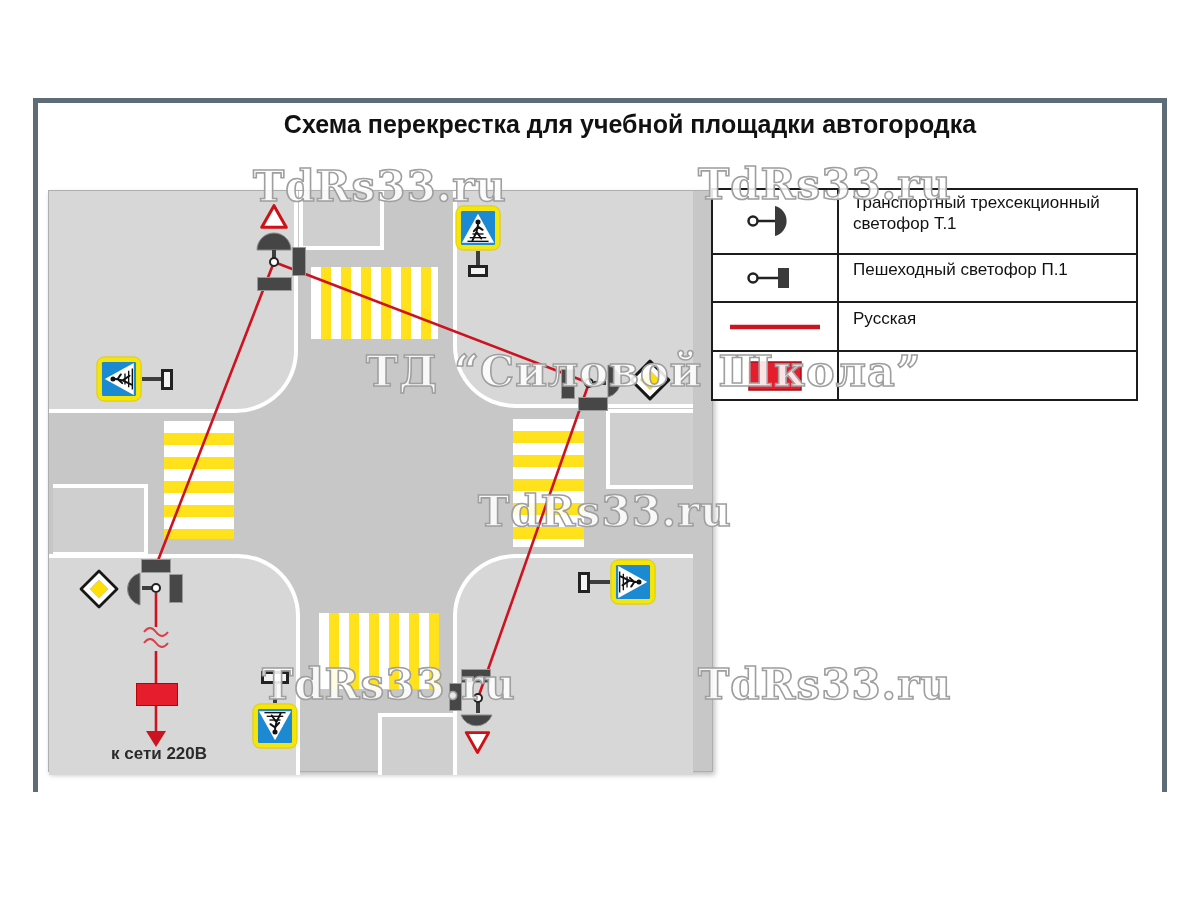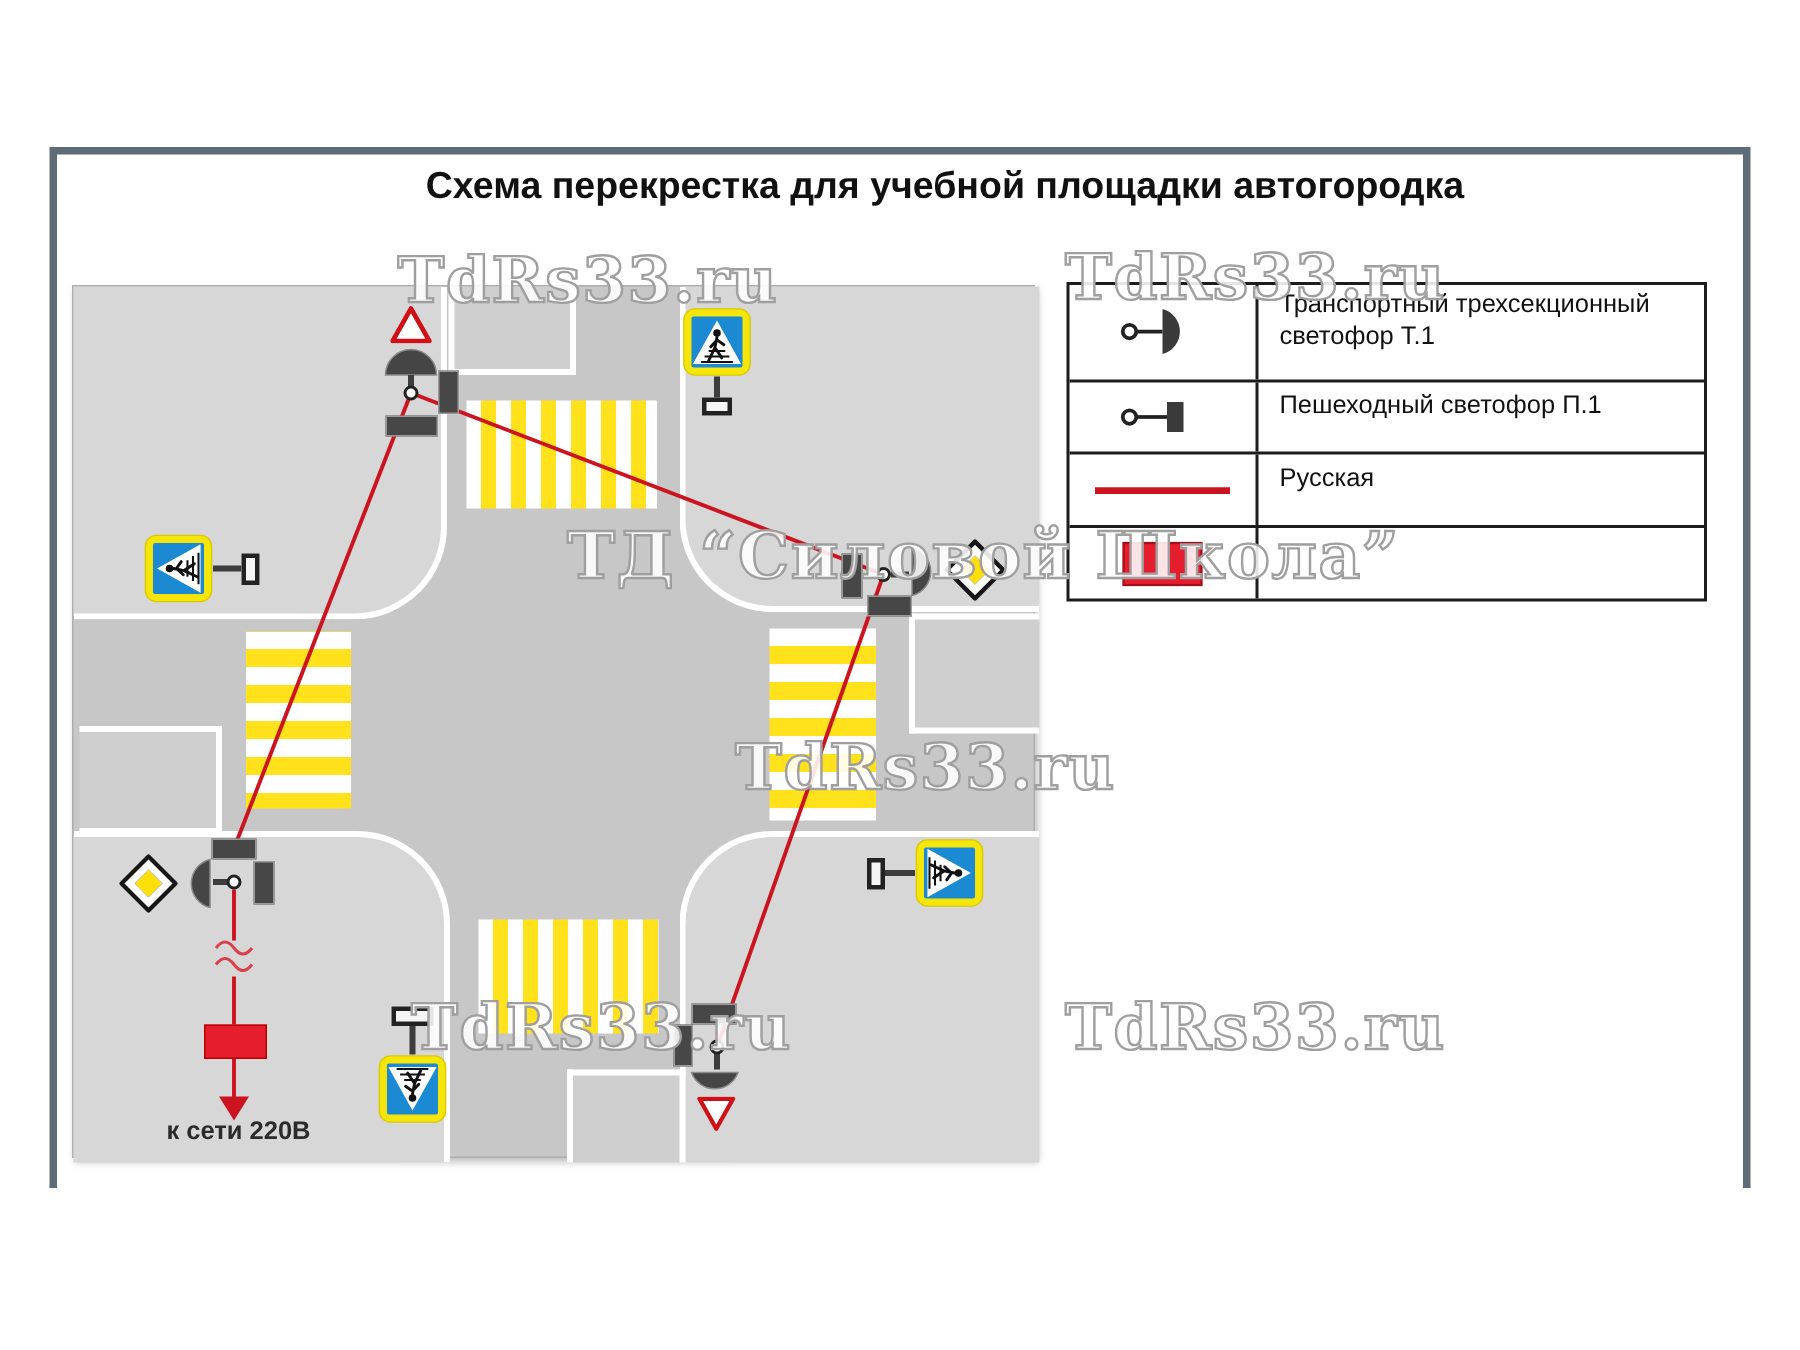--- a/index.html
+++ b/index.html
@@ -4,21 +4,21 @@
 <style>
   html,body{margin:0;padding:0;background:#fff;}
   #page{position:relative;width:1200px;height:792px;background:#fff;overflow:hidden;
         font-family:"Liberation Sans",sans-serif;}
   .abs{position:absolute;}
   
   .frame{left:33px;top:98px;width:1124px;height:694px;border:5px solid #5d6c76;background:#fff;}
   .title{left:100px;top:110px;width:1060px;text-align:center;font-size:25px;font-weight:bold;color:#111;}
   
   .map{left:48px;top:190px;width:640px;height:580px;background:#c7c7c7;
-       border:1px solid #aeaeae;box-shadow:2px 3px 5px rgba(0,0,0,.25);}
+       border:1px solid #aeaeae;box-shadow:2px 3px 5px rgba(0,0,0,.25);padding-left:23px;}
   .block{background:#d7d7d7;}
   .median{background:#cfcfcf;}
   .b-tl{left:0;top:0;width:245px;height:218px;border-right:4px solid #fff;border-bottom:4px solid #fff;border-bottom-right-radius:62px;}
   .b-tr{left:404px;top:0;width:236px;height:213px;border-left:4px solid #fff;border-bottom:4px solid #fff;border-bottom-left-radius:62px;}
   .b-bl{left:0;top:363px;width:247px;height:217px;border-top:4px solid #fff;border-right:4px solid #fff;border-top-right-radius:62px;}
   .b-br{left:404px;top:363px;width:236px;height:217px;border-top:4px solid #fff;border-left:4px solid #fff;border-top-left-radius:62px;}
   .m-n{left:250px;top:0;width:77px;height:55px;border-left:4px solid #fff;border-right:4px solid #fff;border-bottom:4px solid #fff;}
   .m-s{left:329px;top:522px;width:71px;height:58px;border-left:4px solid #fff;border-right:4px solid #fff;border-top:4px solid #fff;}
   .m-w{left:4px;top:293px;width:91px;height:64px;border-top:4px solid #fff;border-right:4px solid #fff;border-bottom:4px solid #fff;}
   .m-e{left:557px;top:218px;width:83px;height:72px;border-left:4px solid #fff;border-bottom:4px solid #fff;border-top:4px solid #fff;}
@@ -32,21 +32,21 @@
   .cables{left:0;top:0;z-index:5;}
   .hw{z-index:6;}
   .bar{background:#474747;border:1px solid #9a9a9a;z-index:6;}
   .node{width:10px;height:10px;border-radius:50%;background:#fff;border:2px solid #222;z-index:7;box-sizing:border-box;}
   .stem{background:#3d3d3d;z-index:6;}
   .p1box{background:#f4f4f4;border:3px solid #222;box-sizing:border-box;z-index:6;}
   .cabinet{left:87px;top:492px;width:40px;height:21px;background:#e51d2c;border:1px solid #b00;z-index:6;}
   .plabel{left:50px;top:553px;width:120px;text-align:center;font-size:17px;font-weight:600;color:#2b2b2b;z-index:6;}
   
   .wm{font-family:"DejaVu Serif",serif;font-weight:bold;color:rgba(255,255,255,.88);
-      -webkit-text-stroke:1.6px #9f9f9f;letter-spacing:1px;z-index:10;pointer-events:none;user-select:none;margin-left:12px;}
+      -webkit-text-stroke:1.6px #9f9f9f;letter-spacing:1px;z-index:10;pointer-events:none;user-select:none;}
   .wm-site{font-size:42px;}
   .wm1{left:253px;top:162px;}
   .wm2{left:698px;top:160px;}
   .wm3{left:478px;top:487px;}
   .wm4{left:262px;top:660px;}
   .wm5{left:698px;top:660px;}
   .wm-brand{left:366px;top:346px;font-size:43px;z-index:10;}
   
   .legend{left:711px;top:188px;width:423px;height:209px;border:2px solid #1c1c1c;display:flex;flex-direction:column;background:#fff;z-index:4;}
   .lrow{flex:1;display:flex;border-bottom:2px solid #1c1c1c;}

